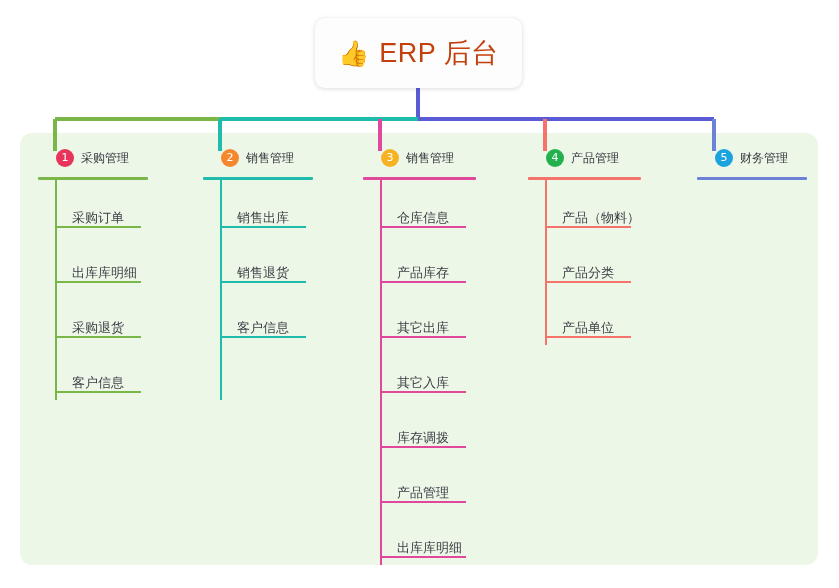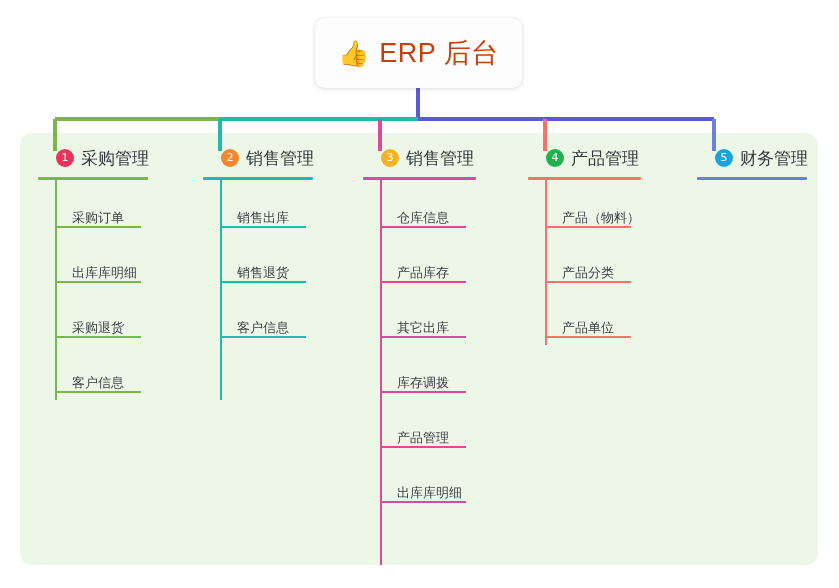--- a/index.html
+++ b/index.html
@@ -93,21 +93,21 @@
     height: 18px;
     border-radius: 50%;
     color: #ffffff;
     font-size: 11px;
     line-height: 18px;
     text-align: center;
     font-family: "DejaVu Sans", sans-serif;
     flex: 0 0 auto;
   }
   .col-title {
-    font-size: 17px;
+    font-size: 12px;
     color: #33373d;
     white-space: nowrap;
   }
   .col-rule {
     height: 3px;
     border-radius: 1px;
     margin-top: 6px;
   }
 
   .leaves {
@@ -230,20 +230,24 @@
           </div>
           <div class="leaf">
             <span class="leaf-label">产品库存</span>
             <div class="leaf-rule" style="background: rgb(224, 73, 155);"></div>
           </div>
           <div class="leaf">
             <span class="leaf-label">其它出库</span>
             <div class="leaf-rule" style="background: rgb(224, 73, 155);"></div>
           </div>
           <div class="leaf">
+            <span class="leaf-label">其它入库</span>
+            <div class="leaf-rule" style="background: rgb(224, 73, 155);"></div>
+          </div>
+          <div class="leaf">
             <span class="leaf-label">库存调拨</span>
             <div class="leaf-rule" style="background: rgb(224, 73, 155);"></div>
           </div>
           <div class="leaf">
             <span class="leaf-label">产品管理</span>
             <div class="leaf-rule" style="background: rgb(224, 73, 155);"></div>
           </div>
           <div class="leaf">
             <span class="leaf-label">出库库明细</span>
             <div class="leaf-rule" style="background: rgb(224, 73, 155);"></div>

